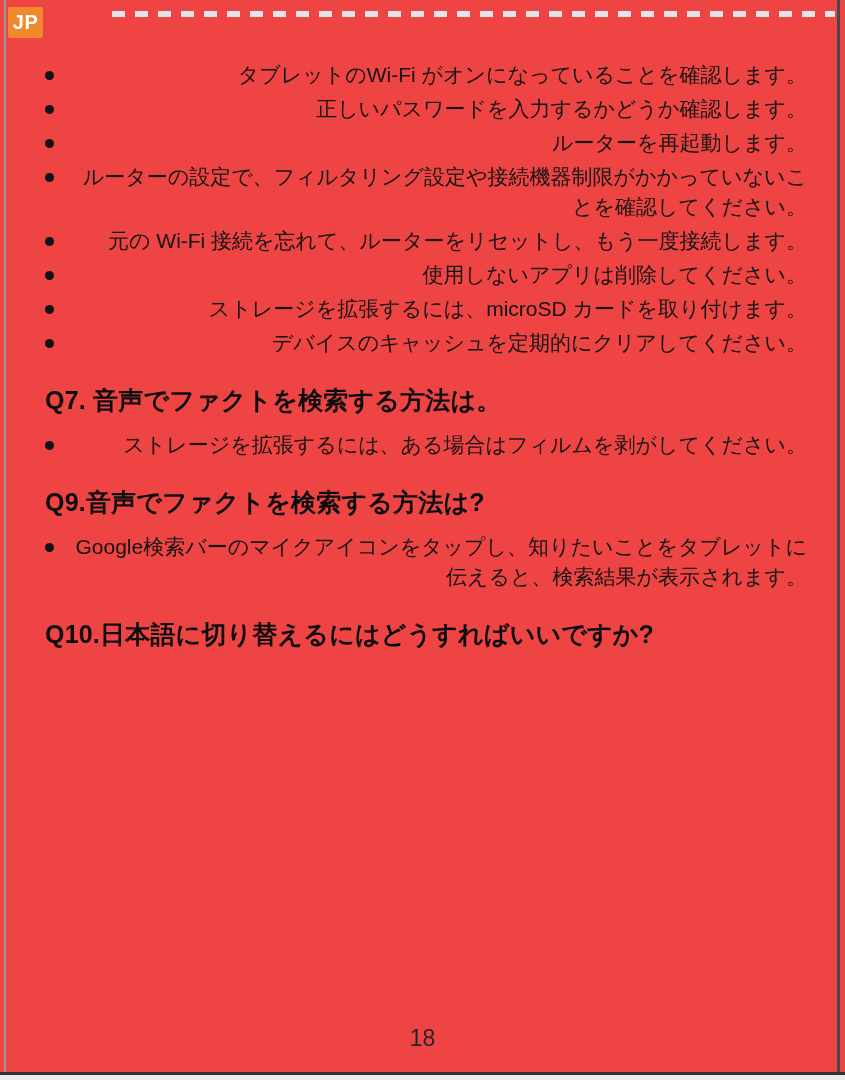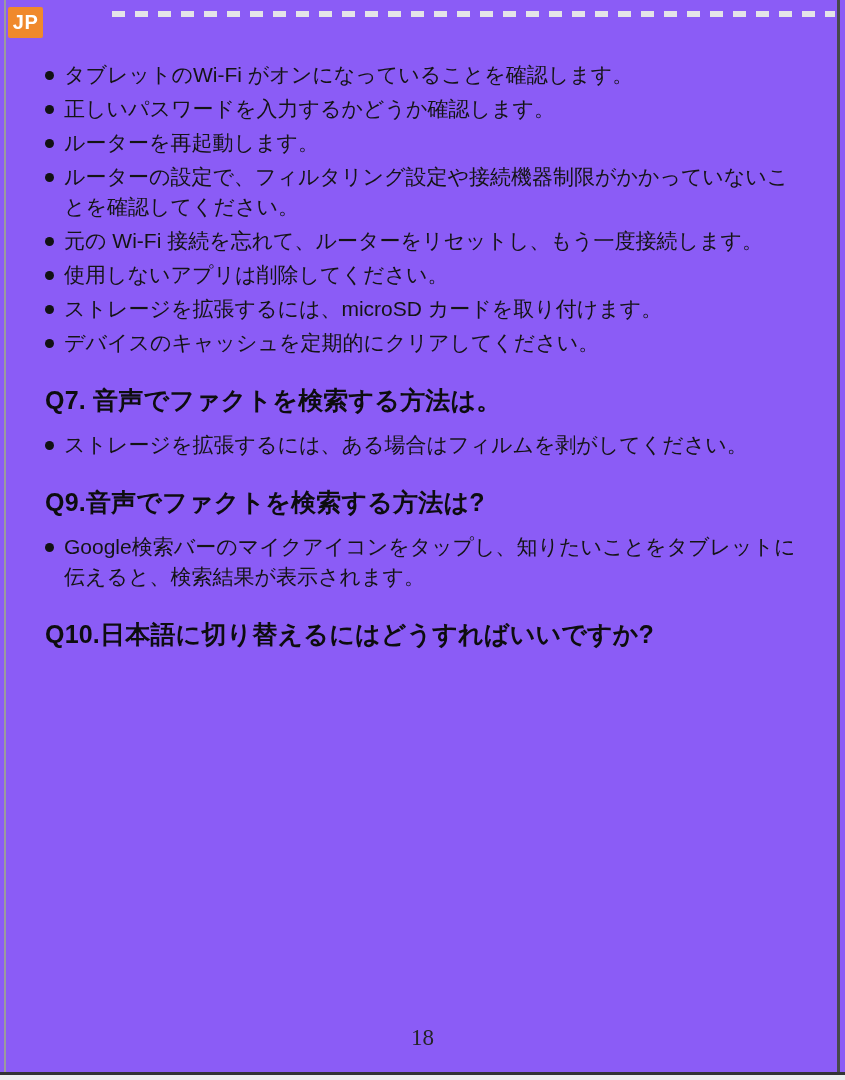--- a/index.html
+++ b/index.html
@@ -4,21 +4,21 @@
 <style>
   html, body { margin: 0; padding: 0; }
   body {
     width: 845px; height: 1080px;
     position: relative;
     background: #ffffff;
     font-family: "Liberation Sans", "DejaVu Sans", sans-serif;
     color: #141414;
     overflow: hidden;
   }
-  .page { position: absolute; inset: 0; background: #8b5cf6; }
+  .page { position: absolute; inset: 0; background: #ef4444; }
 
   
   .edge-left   { position: absolute; left: 4px;  top: 0; bottom: 7px; width: 2px;  background: #9b9b9e; }
   .edge-right  { position: absolute; left: 837px; top: 0; bottom: 7px; width: 3px; background: #48484c; }
   .edge-bottom { position: absolute; left: 0; right: 0; top: 1072px; height: 3px; background: #323236; }
   .below-page  { position: absolute; left: 0; right: 0; top: 1075px; bottom: 0; background: #ededef; }
   .top-dashes  {
     position: absolute; left: 112px; right: 10px; top: 11px; height: 6px;
     background: repeating-linear-gradient(90deg, #e4e4e8 0 13px, transparent 13px 23px);
   }
@@ -56,27 +56,27 @@
     gap: 10px;
     margin: 0 0 4px 0;
   }
   .bullet .dot {
     flex: none;
     width: 9px; height: 9px;
     border-radius: 50%;
     background: #121214;
     margin-top: 11px;
   }
-  .bullet .txt { flex: 1; }
+  .bullet .txt { flex: 1; text-align: right; }
 
   .page-number {
     position: absolute;
     left: 0; right: 0; top: 1025px;
     text-align: center;
-    font-family: Liberation Serif, serif;
+    font-family: Liberation Sans, sans-serif;
     font-size: 23px;
     color: #242427;
   }
 </style>
 </head>
 <body>
 
 <div class="page">
   <div class="top-dashes"></div>
   <div class="edge-left"></div>

